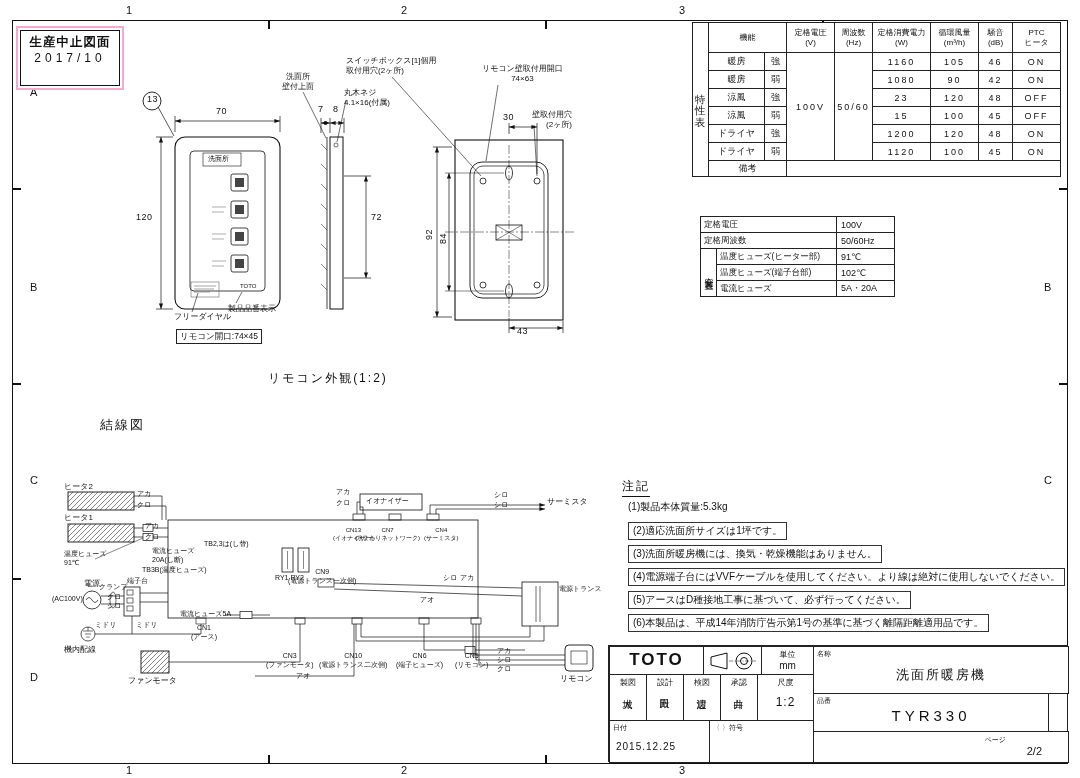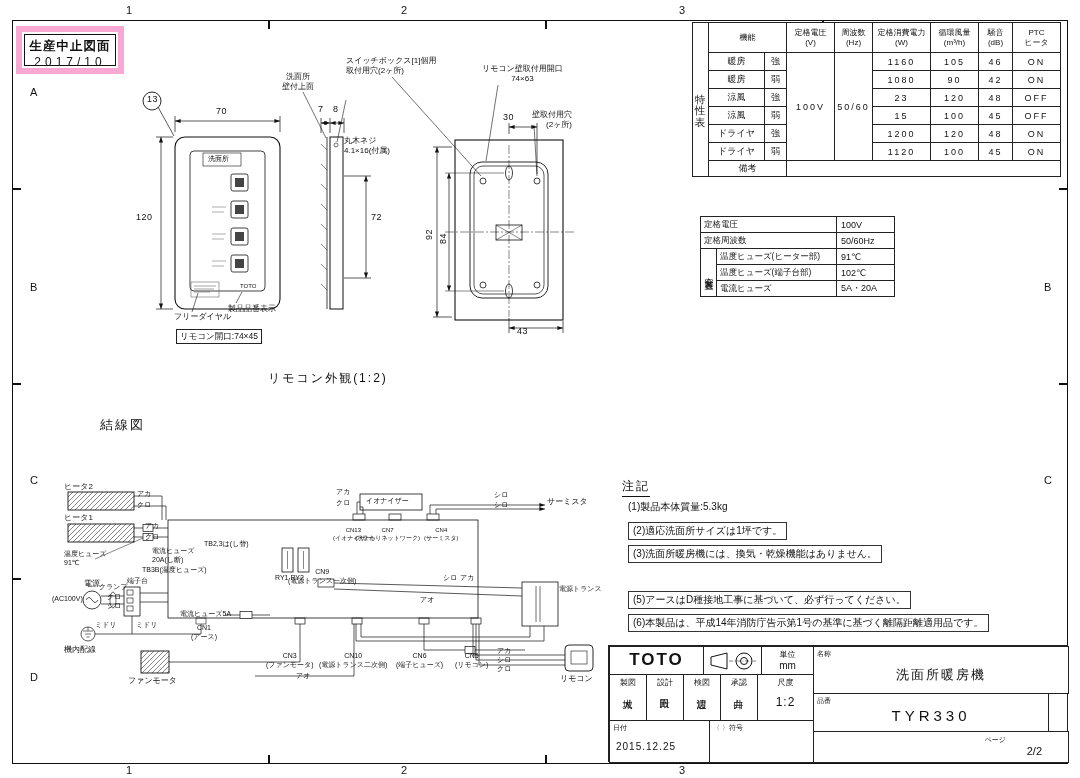--- a/index.html
+++ b/index.html
@@ -1,21 +1,21 @@
 <!DOCTYPE html>
 <html><head>
 <meta charset="utf-8">
 <style>
   html,body{margin:0;padding:0;background:#fff}
   #sheet{position:relative;width:1080px;height:778px;background:#fff;overflow:hidden;
          font-family:"Liberation Sans","DejaVu Sans",sans-serif;color:#111}
   .frame{position:absolute;left:12px;top:20px;width:1056px;height:744px;border:1.5px solid #111;box-sizing:border-box}
   .zl{position:absolute;font-size:11px;z-index:2}
   .tick{position:absolute;background:#111;z-index:2}
-  .stamp{position:absolute;left:16px;top:26px;width:108px;height:48px;border:6px solid #f9a8d4;background:#fff;z-index:6;box-sizing:border-box}
+  .stamp{position:absolute;left:16px;top:26px;width:108px;height:64px;border:2px solid #f9a8d4;background:#fff;z-index:6;box-sizing:border-box}
   .stamp-in{position:absolute;inset:2px;border:1px solid #111;text-align:center}
   .s1{font-size:12.5px;font-weight:bold;margin-top:3px;letter-spacing:1px}
   .s2{font-size:12px;letter-spacing:4px}
   table{border-collapse:collapse;table-layout:fixed;position:absolute;z-index:2;background:#fff}
   td{border:1px solid #222;font-size:9px;text-align:center;padding:0;overflow:hidden}
   .spec{left:692px;top:22px;width:368px}
   .spec tr{height:18px}
   .spec tr.hrow{height:30px}
   .spec tr.rrow{height:16px}
   .spec td.hd{font-size:8px;white-space:pre-line;line-height:1.2}
@@ -385,20 +385,21 @@
       <rect x="510" y="180" width="28" height="26" rx="4"></rect>
       <rect x="516" y="186" width="16" height="13" stroke-width="0.6"></rect>
     </g>
   </svg>
 
   <div class="notes">
     <div class="notes-title">注記</div>
     <div class="note" style="top:22px">(1)製品本体質量:5.3kg</div>
     <div class="note bx" style="top:44px">(2)適応洗面所サイズは1坪です。</div>
     <div class="note bx" style="top:67px">(3)洗面所暖房機には、換気・乾燥機能はありません。</div>
+    <div class="note bx" style="top:90px">(4)電源端子台にはVVFケーブルを使用してください。より線は絶対に使用しないでください。</div>
     <div class="note bx" style="top:113px">(5)アースはD種接地工事に基づいて、必ず行ってください。</div>
     <div class="note bx" style="top:136px">(6)本製品は、平成14年消防庁告示第1号の基準に基づく離隔距離適用品です。</div>
   </div>
 
   <div class="tblock">
     <div class="tc c-toto">TOTO</div>
     <div class="tc c-proj">
       <svg width="50" height="22" viewBox="0 0 50 22">
         <path d="M3,7 L19,3 L19,19 L3,15 Z" fill="none" stroke="#111" stroke-width="1"></path>
         <line x1="21" y1="11" x2="48" y2="11" stroke="#111" stroke-width="0.5" stroke-dasharray="4 1.5 1 1.5"></line>
@@ -455,21 +456,21 @@
       <div class="ann dim" style="left: 216px; top: 106px;">70</div>
       <div class="ann dim" style="left: 147px; top: 94px;">13</div>
       <div class="ann dim" style="left: 136px; top: 212px;">120</div>
       <div class="ann t7" style="left: 208px; top: 155px;">洗面所</div>
       <div class="ann t6" style="left: 240px; top: 283px;">TOTO</div>
       <div class="ann" style="left: 174px; top: 312px;">フリーダイヤル</div>
       <div class="ann" style="left: 228px; top: 304px;">製品品番表示</div>
       <div class="ann boxed" style="left: 176px; top: 329px;">リモコン開口:74×45</div>
       <div class="ann center" style="left: 282px; top: 72px;">洗面所
 壁付上面</div>
-      <div class="ann" style="left: 344px; top: 88px; margin-top: 48px;">丸木ネジ
+      <div class="ann" style="left: 344px; top: 88px;">丸木ネジ
 4.1×16(付属)</div>
       <div class="ann dim" style="left: 318px; top: 104px;">7</div>
       <div class="ann dim" style="left: 333px; top: 104px;">8</div>
       <div class="ann dim" style="left: 371px; top: 212px;">72</div>
       <div class="ann" style="left: 346px; top: 56px;">スイッチボックス[1]個用
 取付用穴(2ヶ所)</div>
       <div class="ann center" style="left: 482px; top: 64px;">リモコン壁取付用開口
 74×63</div>
       <div class="ann" style="left: 532px; top: 110px; text-align: right;">壁取付用穴
 (2ヶ所)</div>

